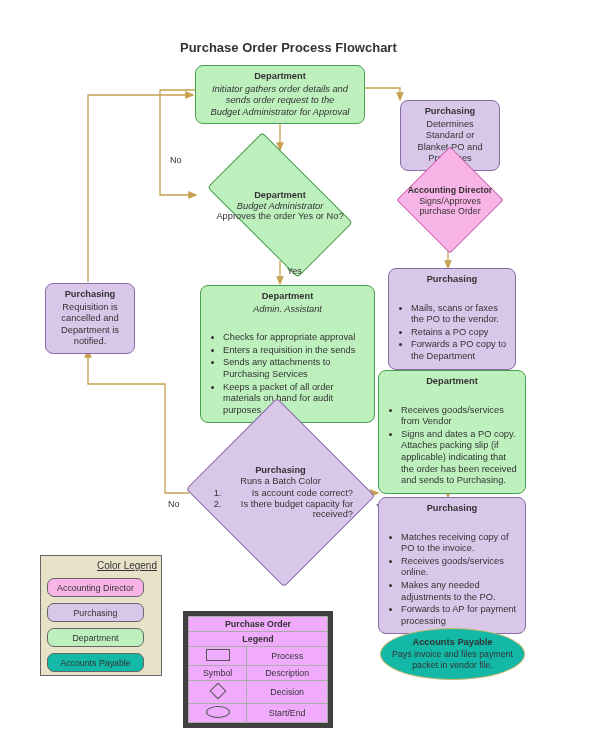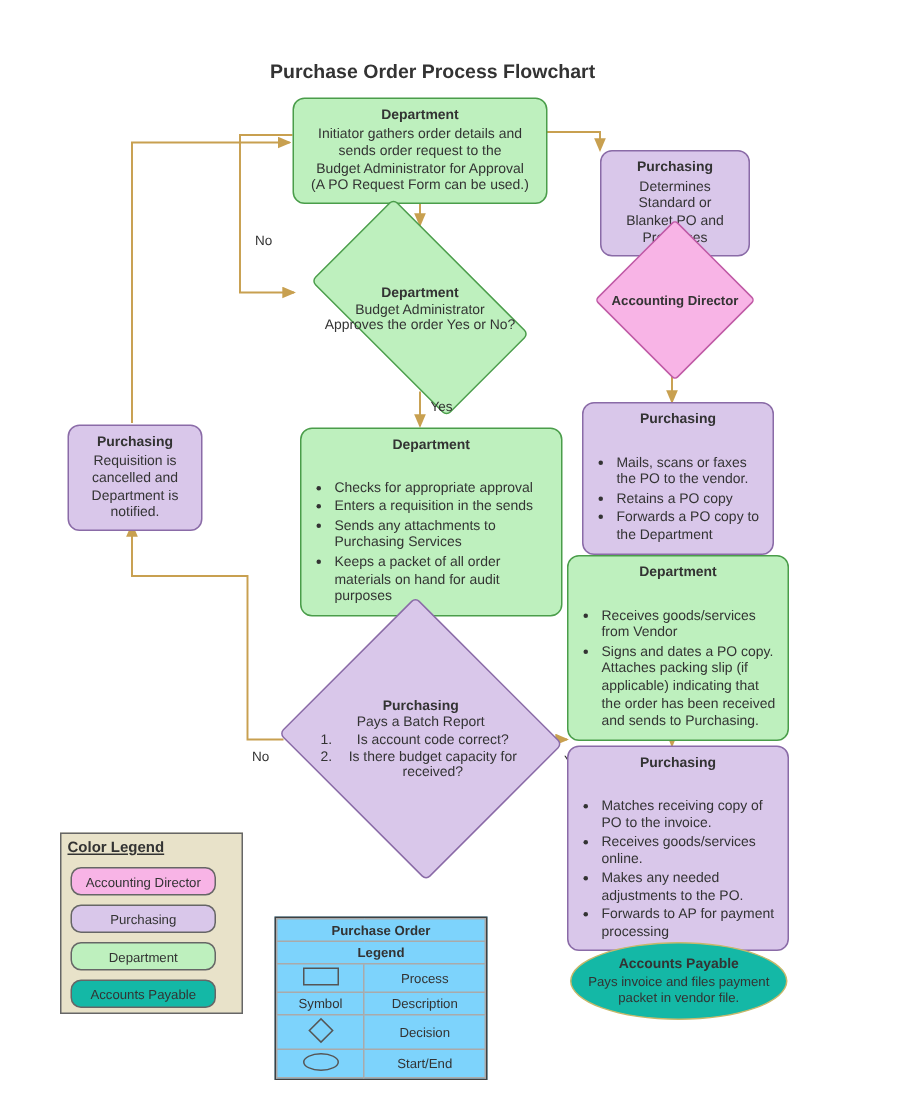--- a/index.html
+++ b/index.html
@@ -4,34 +4,34 @@
 <style>
   html,body{margin:0;padding:0;font-family:Arial,Helvetica,sans-serif;font-size:9.3px;color:#333;background:#fff}
   #stage{position:relative;width:532px;height:730px;margin:0}
   .title{position:absolute;font-weight:bold;font-size:13px;color:#333}
   .box{position:absolute;border:1px solid #666;border-radius:8px;padding:5px 8px;box-sizing:border-box;line-height:1.25}
   .purch{background:#d9c7ea;border-color:#8a6ba7}
   .dept{background:#bef0be;border-color:#4a9d4a}
   .acct{background:#f8b4e6;border-color:#c05aa6}
   .ap{background:#14b8a6;border-color:#c7b86a}
   .hdr{text-align:center;font-weight:bold;margin-bottom:1px}
-  .ital{}
+  .ital{font-style:italic}
   .center{text-align:center}
   .ellipse{border-radius:50%/50%;display:flex;align-items:center;justify-content:center}
   ul{margin:17px 0 0 0;padding-left:14px}
   li{margin-bottom:1px}
   ol{margin:2px 0 0 0;padding-left:16px}
   .diamond{position:absolute;width:160px;height:110px}
   .dia-shape{position:absolute;inset:0;transform:rotate(45deg);transform-origin:center;border:1px solid #4a9d4a;background:#bef0be;border-radius:4px}
   .dia-text{position:absolute;inset:0;display:flex;flex-direction:column;align-items:center;justify-content:center;text-align:center;padding:0 10px}
   .legend{position:absolute;border:1.5px solid #666;background:#e8e2c9}
   .legend .row{display:flex;align-items:center;padding:3px 6px;gap:6px}
   .swatch{width:95px;height:17px;border:1px solid #666;border-radius:7px;font-size:8.8px;display:flex;align-items:center;justify-content:center}
-  .legend-title{text-align:left;font-weight:bold;text-decoration:underline;padding:4px;font-size:10px}
-  .table-legend{position:absolute;border:1px solid #404040;background:#7dd3fc;font-size:8.8px}
+  .legend-title{text-align:right;font-weight:normal;text-decoration:underline;padding:4px;font-size:10px}
+  .table-legend{position:absolute;border:5px solid #404040;background:#f0abfc;font-size:8.8px}
   .table-legend td,.table-legend th{border:1px solid #aaa;padding:2px 4px;text-align:center}
   .table-legend table{border-collapse:collapse;width:100%}
   .sym-rect{display:inline-block;width:22px;height:10px;border:1px solid #555}
   .sym-dia{display:inline-block;width:10px;height:10px;border:1px solid #555;transform:rotate(45deg);margin:2px 6px}
   .sym-ell{display:inline-block;width:22px;height:10px;border:1px solid #555;border-radius:50%}
   svg{position:absolute;left:0;top:0;pointer-events:none}
   .lbl{position:absolute;font-size:9px;color:#333}
 </style>
 </head>
 <body>
@@ -59,49 +59,50 @@
       <path d="M372 493 H378"></path>
       <path d="M189 493 H165 V384 H88 V350"></path>
       <path d="M88 282 V95 H193"></path>
     </g>
   </svg>
 
   <div class="box dept center" style="left:195px;top:65px;width:170px">
     <div class="hdr">Department</div>
     <div><span class="ital">Initiator gathers order details and sends order request to the</span></div>
     <div><span class="ital">Budget Administrator for Approval</span></div>
-    <div><span class="ital">(A PO Request Form can be used.)</span></div>
   </div>
 
   <div class="box purch center" style="left:400px;top:100px;width:100px">
     <div class="hdr">Purchasing</div>
     <div>Determines Standard or Blanket PO and Processes</div>
   </div>
 
   <div style="position:absolute;left:398px;top:148px;width:104px;height:104px">
     <div style="position:absolute;inset:14px;transform:rotate(45deg);border:1px solid #c05aa6;background:#f8b4e6;border-radius:3px"></div>
     <div style="position:absolute;inset:0;display:flex;flex-direction:column;align-items:center;justify-content:center;text-align:center;font-size:8.8px;padding:0 4px">
       <div class="hdr">Accounting Director</div>
+      <div>Signs/Approves purchase Order</div>
     </div>
   </div>
 
   <div class="diamond" style="left:200px;top:150px">
     <div class="dia-shape" style="inset:16px"></div>
     <div class="dia-text">
       <div class="hdr">Department</div>
       <div class="ital">Budget Administrator</div>
       <div>Approves the order Yes or No?</div>
     </div>
   </div>
 
   <div class="lbl" style="left:170px;top:155px">No</div>
   <div class="lbl" style="left:287px;top:266px">Yes</div>
 
   <div class="box dept" style="left:200px;top:285px;width:175px">
     <div class="hdr center">Department</div>
+    <div class="center ital">Admin. Assistant</div>
     <ul>
       <li>Checks for appropriate approval</li>
       <li>Enters a requisition in the sends</li>
       <li>Sends any attachments to Purchasing Services</li>
       <li>Keeps a packet of all order materials on hand for audit purposes</li>
     </ul>
   </div>
 
   <div class="box purch center" style="left:45px;top:283px;width:90px">
     <div class="hdr">Purchasing</div>
@@ -122,22 +123,22 @@
     <ul>
       <li>Receives goods/services from Vendor</li>
       <li>Signs and dates a PO copy. Attaches packing slip (if applicable) indicating that the order has been received and sends to Purchasing.</li>
     </ul>
   </div>
 
   <div style="position:absolute;left:178px;top:395px;width:205px;height:195px">
     <div style="position:absolute;inset:33px;transform:rotate(45deg);border:1px solid #8a6ba7;background:#d9c7ea;border-radius:4px"></div>
     <div style="position:absolute;inset:0;display:flex;flex-direction:column;align-items:center;justify-content:center;padding:0 30px">
       <div class="hdr">Purchasing</div>
-      <div>Pays a Batch Report</div>
-      <ol style="text-align:center">
+      <div>Runs a Batch Color</div>
+      <ol style="text-align:right">
         <li>Is account code correct?</li>
         <li>Is there budget capacity for received?</li>
       </ol>
     </div>
   </div>
   <div class="lbl" style="left:168px;top:499px">No</div>
   <div class="lbl" style="left:376px;top:502px">Yes</div>
 
   <div class="box purch" style="left:378px;top:497px;width:148px">
     <div class="hdr center">Purchasing</div>

